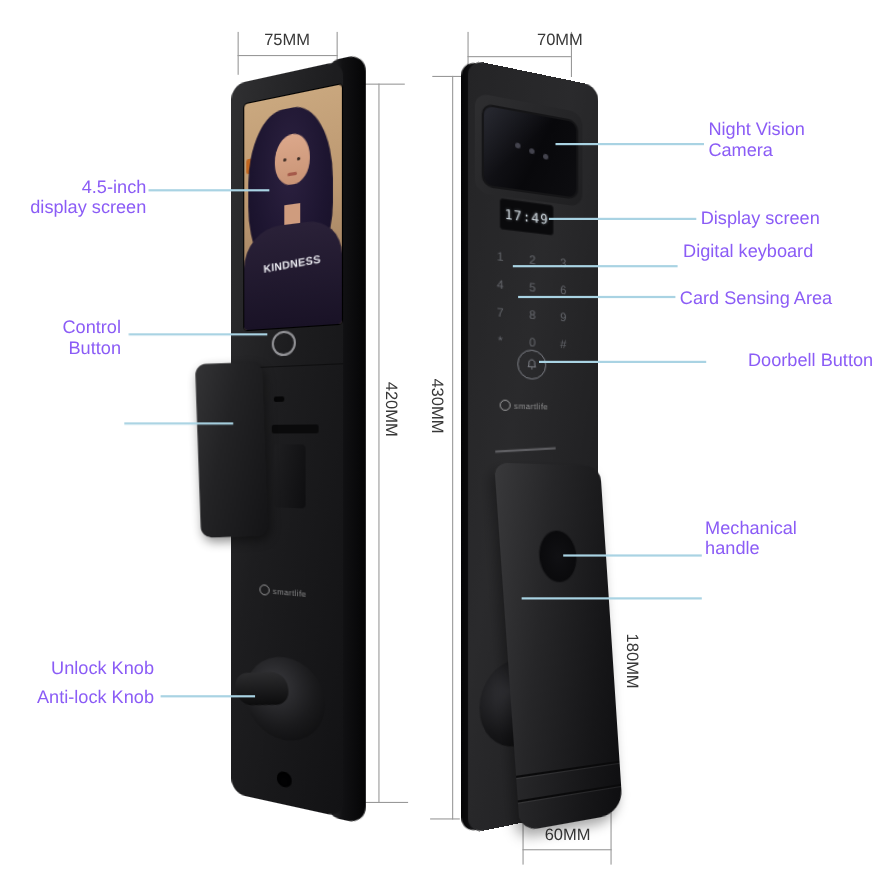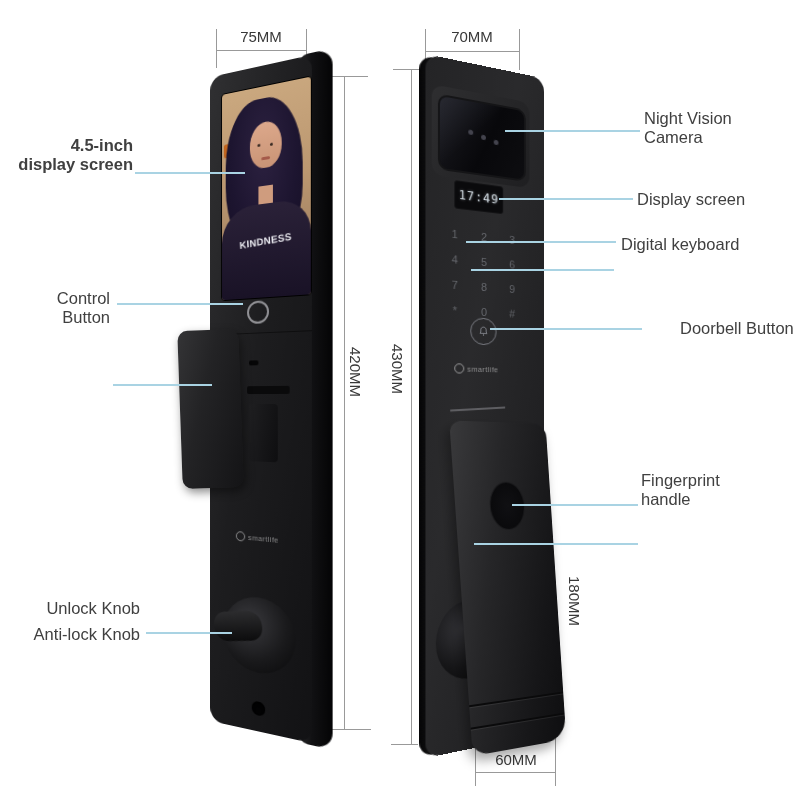--- a/index.html
+++ b/index.html
@@ -1,29 +1,29 @@
 <!DOCTYPE html>
 <html><head>
 <meta charset="utf-8">
 <style>
   html,body{margin:0;padding:0;background:#fff;}
   body{width:800px;height:800px;overflow:hidden;font-family:"Liberation Sans",sans-serif;}
   .scene{position:relative;width:800px;height:800px;background:#fff;}
 
   
-  .cl{position:absolute;font-size:16.5px;line-height:19px;color:#404040;z-index:11;white-space:nowrap;}
+  .cl{position:absolute;font-size:16.5px;line-height:19px;color:#8b5cf6;z-index:11;white-space:nowrap;}
   .cl.r{text-align:right;}
-  .cl-dispf{right:667px;top:136px;font-weight:bold;}
+  .cl-dispf{right:667px;top:161px;}
   .cl-ctrl{right:690px;top:289px;}
   .cl-rot{right:690px;top:364px;}
   .cl-unl{right:660px;top:599px;}
   .cl-ant{right:660px;top:625px;}
   .cl-nvc{left:644px;top:109px;}
   .cl-dispb{left:637px;top:190px;}
-  .cl-kbd{left:621px;top:235px;}
+  .cl-kbd{left:621px;top:220px;}
   .cl-card{left:618px;top:262px;}
   .cl-bell{left:648px;top:319px;margin-left:32px;}
   .cl-fp{left:641px;top:471px;}
   .cl-mech{left:641px;top:518px;}
 
   
   .ldr{position:absolute;height:2px;background:#a9d3e3;z-index:10;}
   .ldr-dispf{left:135px;top:172px;width:110px;}
   .ldr-ctrl{left:117px;top:303px;width:126px;}
   .ldr-rot{left:113px;top:384px;width:99px;}
@@ -40,21 +40,21 @@
   .dim{position:absolute;background:#999;z-index:0;}
   .dim.h{height:1.4px;}
   .dim.v{width:1.4px;}
   .dim-lbl{position:absolute;font-size:15px;color:#383838;z-index:2;white-space:nowrap;}
   .dim-lbl.c{text-align:center;}
   .dim-lbl.vert{writing-mode:vertical-rl;}
   .d75-lbl{left:216px;top:28px;width:90px;}
   .d75-line{left:216px;top:50px;width:91px;}
   .d75-t1{left:216px;top:29px;height:39px;}
   .d75-t2{left:306px;top:29px;height:43px;}
-  .d70-lbl{left:425px;top:28px;width:94px;}
+  .d70-lbl{left:425px;top:28px;width:94px;padding-left:37px;}
   .d70-line{left:425px;top:51px;width:94px;}
   .d70-t1{left:425px;top:29px;height:45px;}
   .d70-t2{left:519px;top:29px;height:41px;}
   .d420-line{left:344px;top:76px;height:654px;}
   .d420-t1{left:327px;top:76px;width:41px;}
   .d420-t2{left:332px;top:729px;width:39px;}
   .d420-lbl{left:347px;top:347px;}
   .d430-line{left:411px;top:69px;height:676px;}
   .d430-t1{left:393px;top:69px;width:37px;}
   .d430-t2{left:391px;top:744px;width:27px;}
@@ -204,25 +204,28 @@
   <div class="cl cl-nvc">
     <div>Night Vision</div>
     <div>Camera</div>
   </div>
   <div class="cl cl-dispb">
     <div>Display screen</div>
   </div>
   <div class="cl cl-kbd">
     <div>Digital keyboard</div>
   </div>
+  <div class="cl cl-card">
+    <div>Card Sensing Area</div>
+  </div>
   <div class="cl cl-bell">
     <div>Doorbell Button</div>
   </div>
   <div class="cl cl-fp">
-    <div>Fingerprint</div>
+    <div>Mechanical</div>
     <div>handle</div>
   </div>
 
   <div class="ldr ldr-dispf"></div>
   <div class="ldr ldr-ctrl"></div>
   <div class="ldr ldr-rot"></div>
   <div class="ldr ldr-unl"></div>
   <div class="ldr ldr-nvc"></div>
   <div class="ldr ldr-dispb"></div>
   <div class="ldr ldr-kbd"></div>

